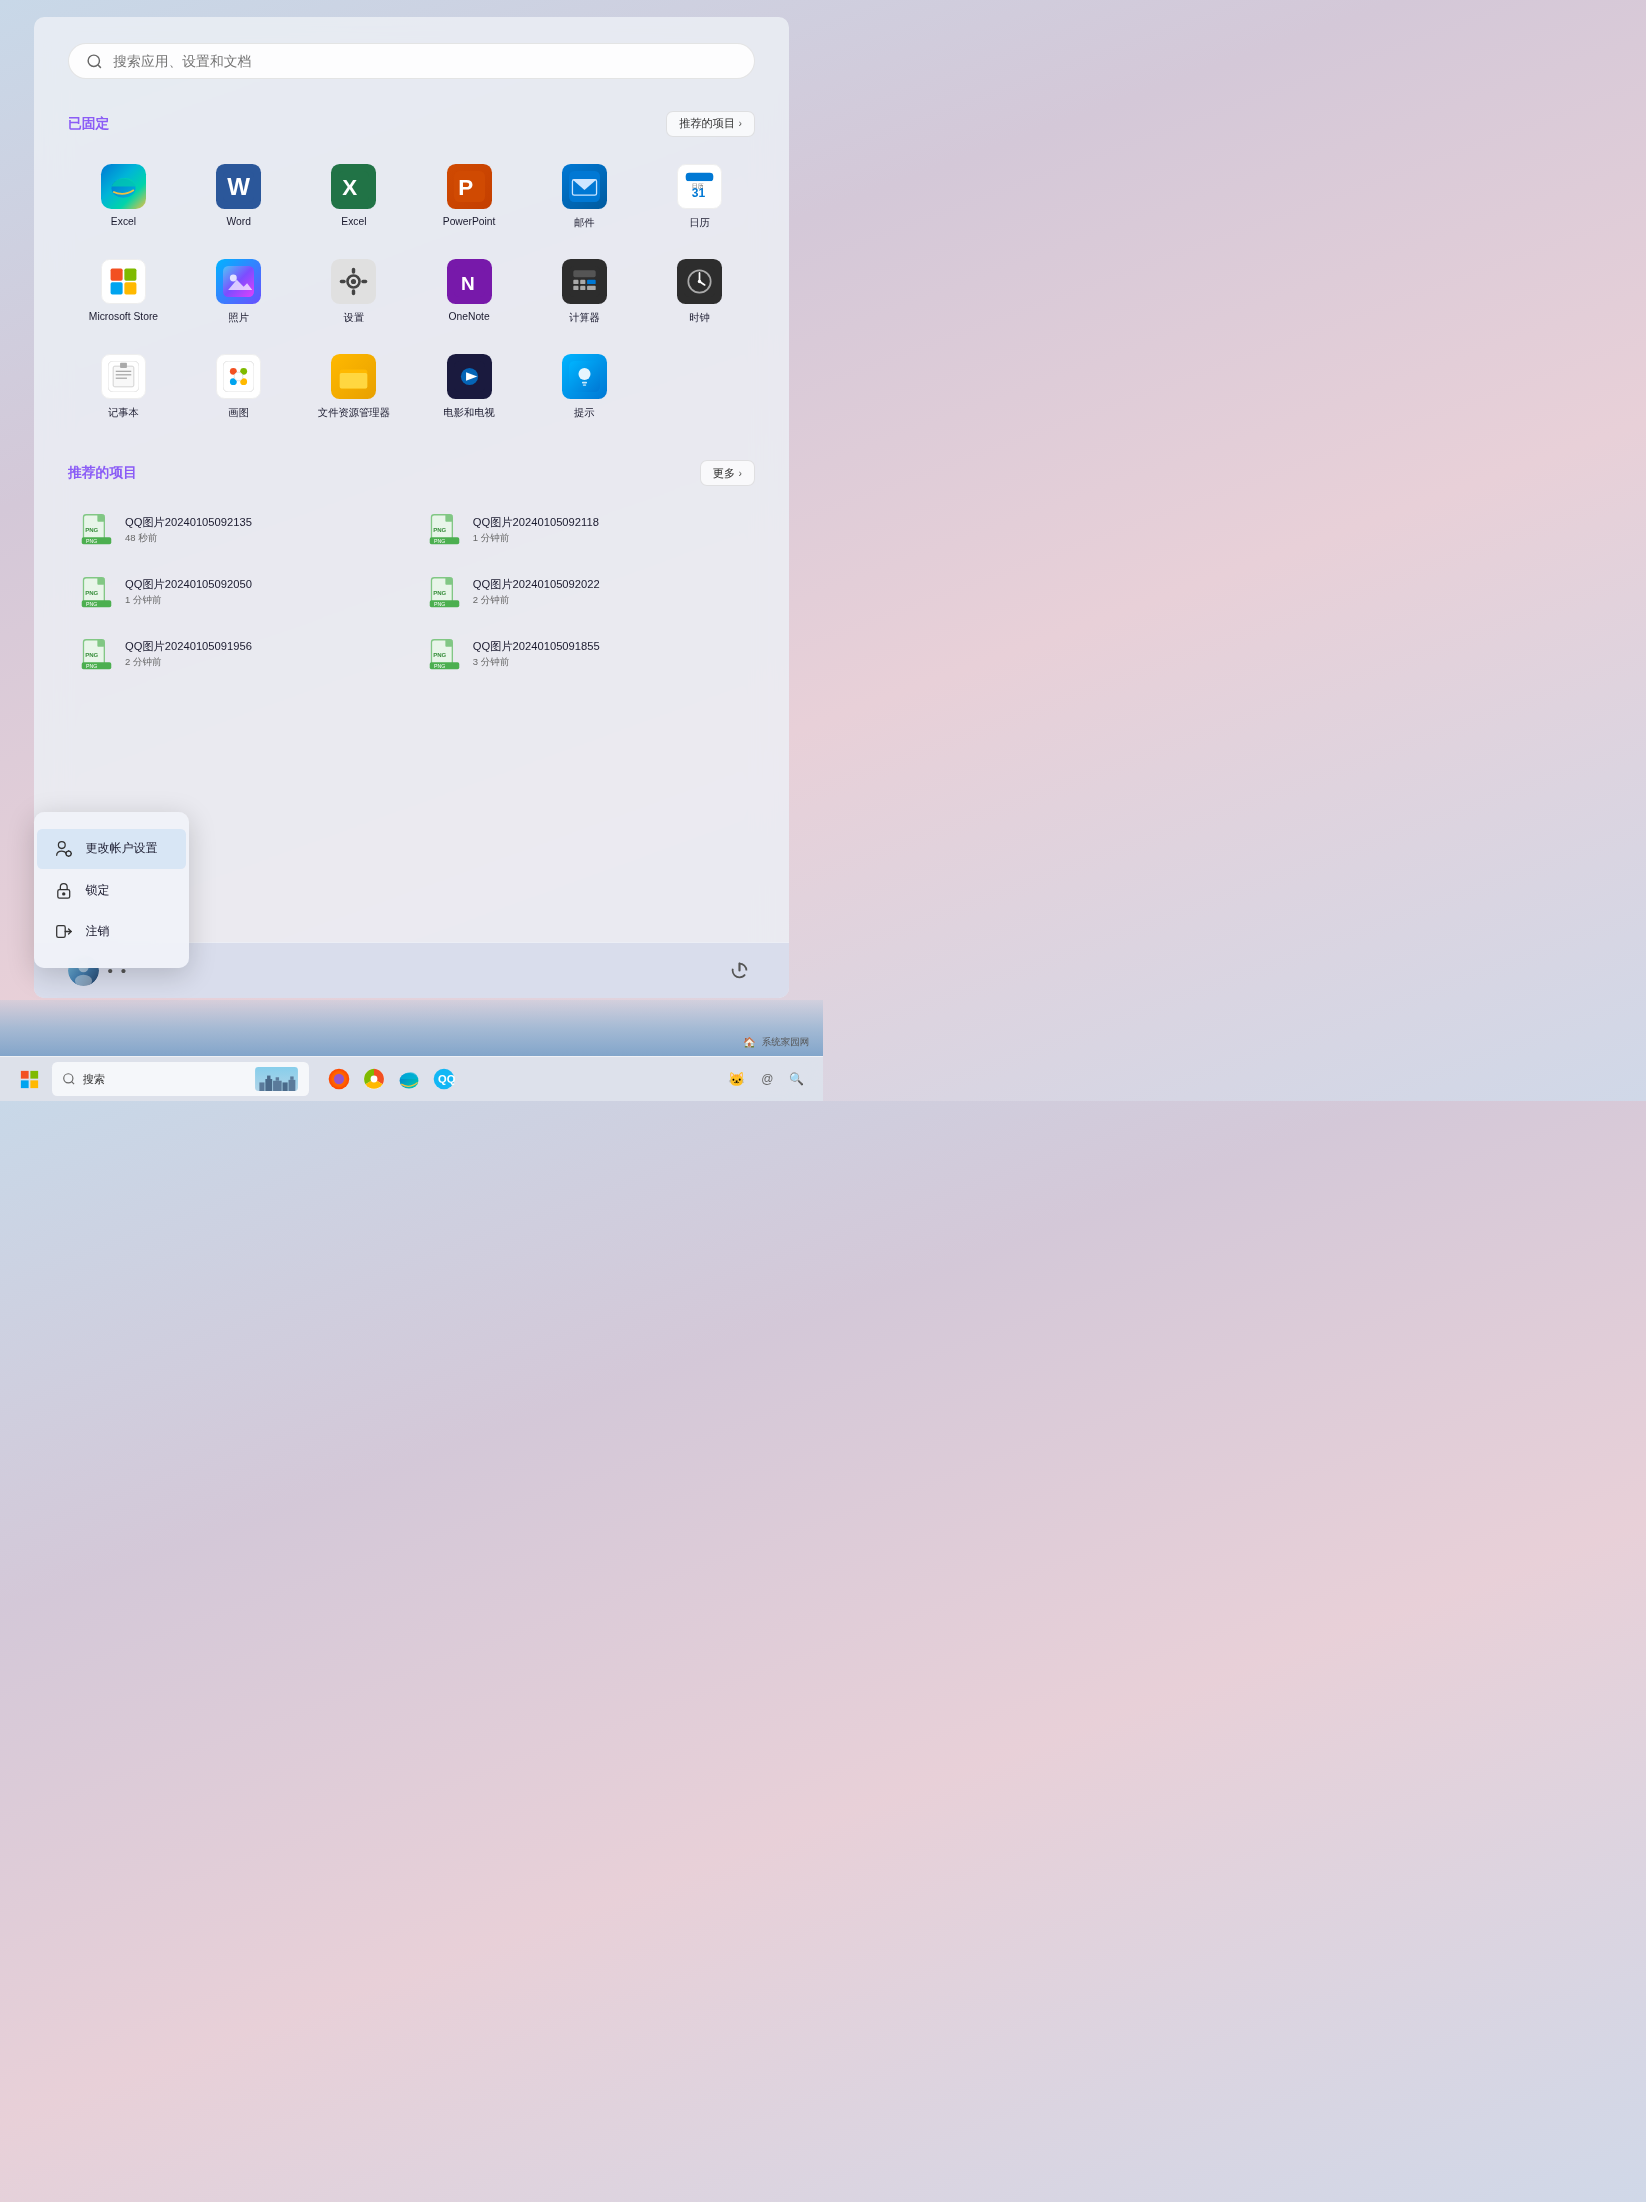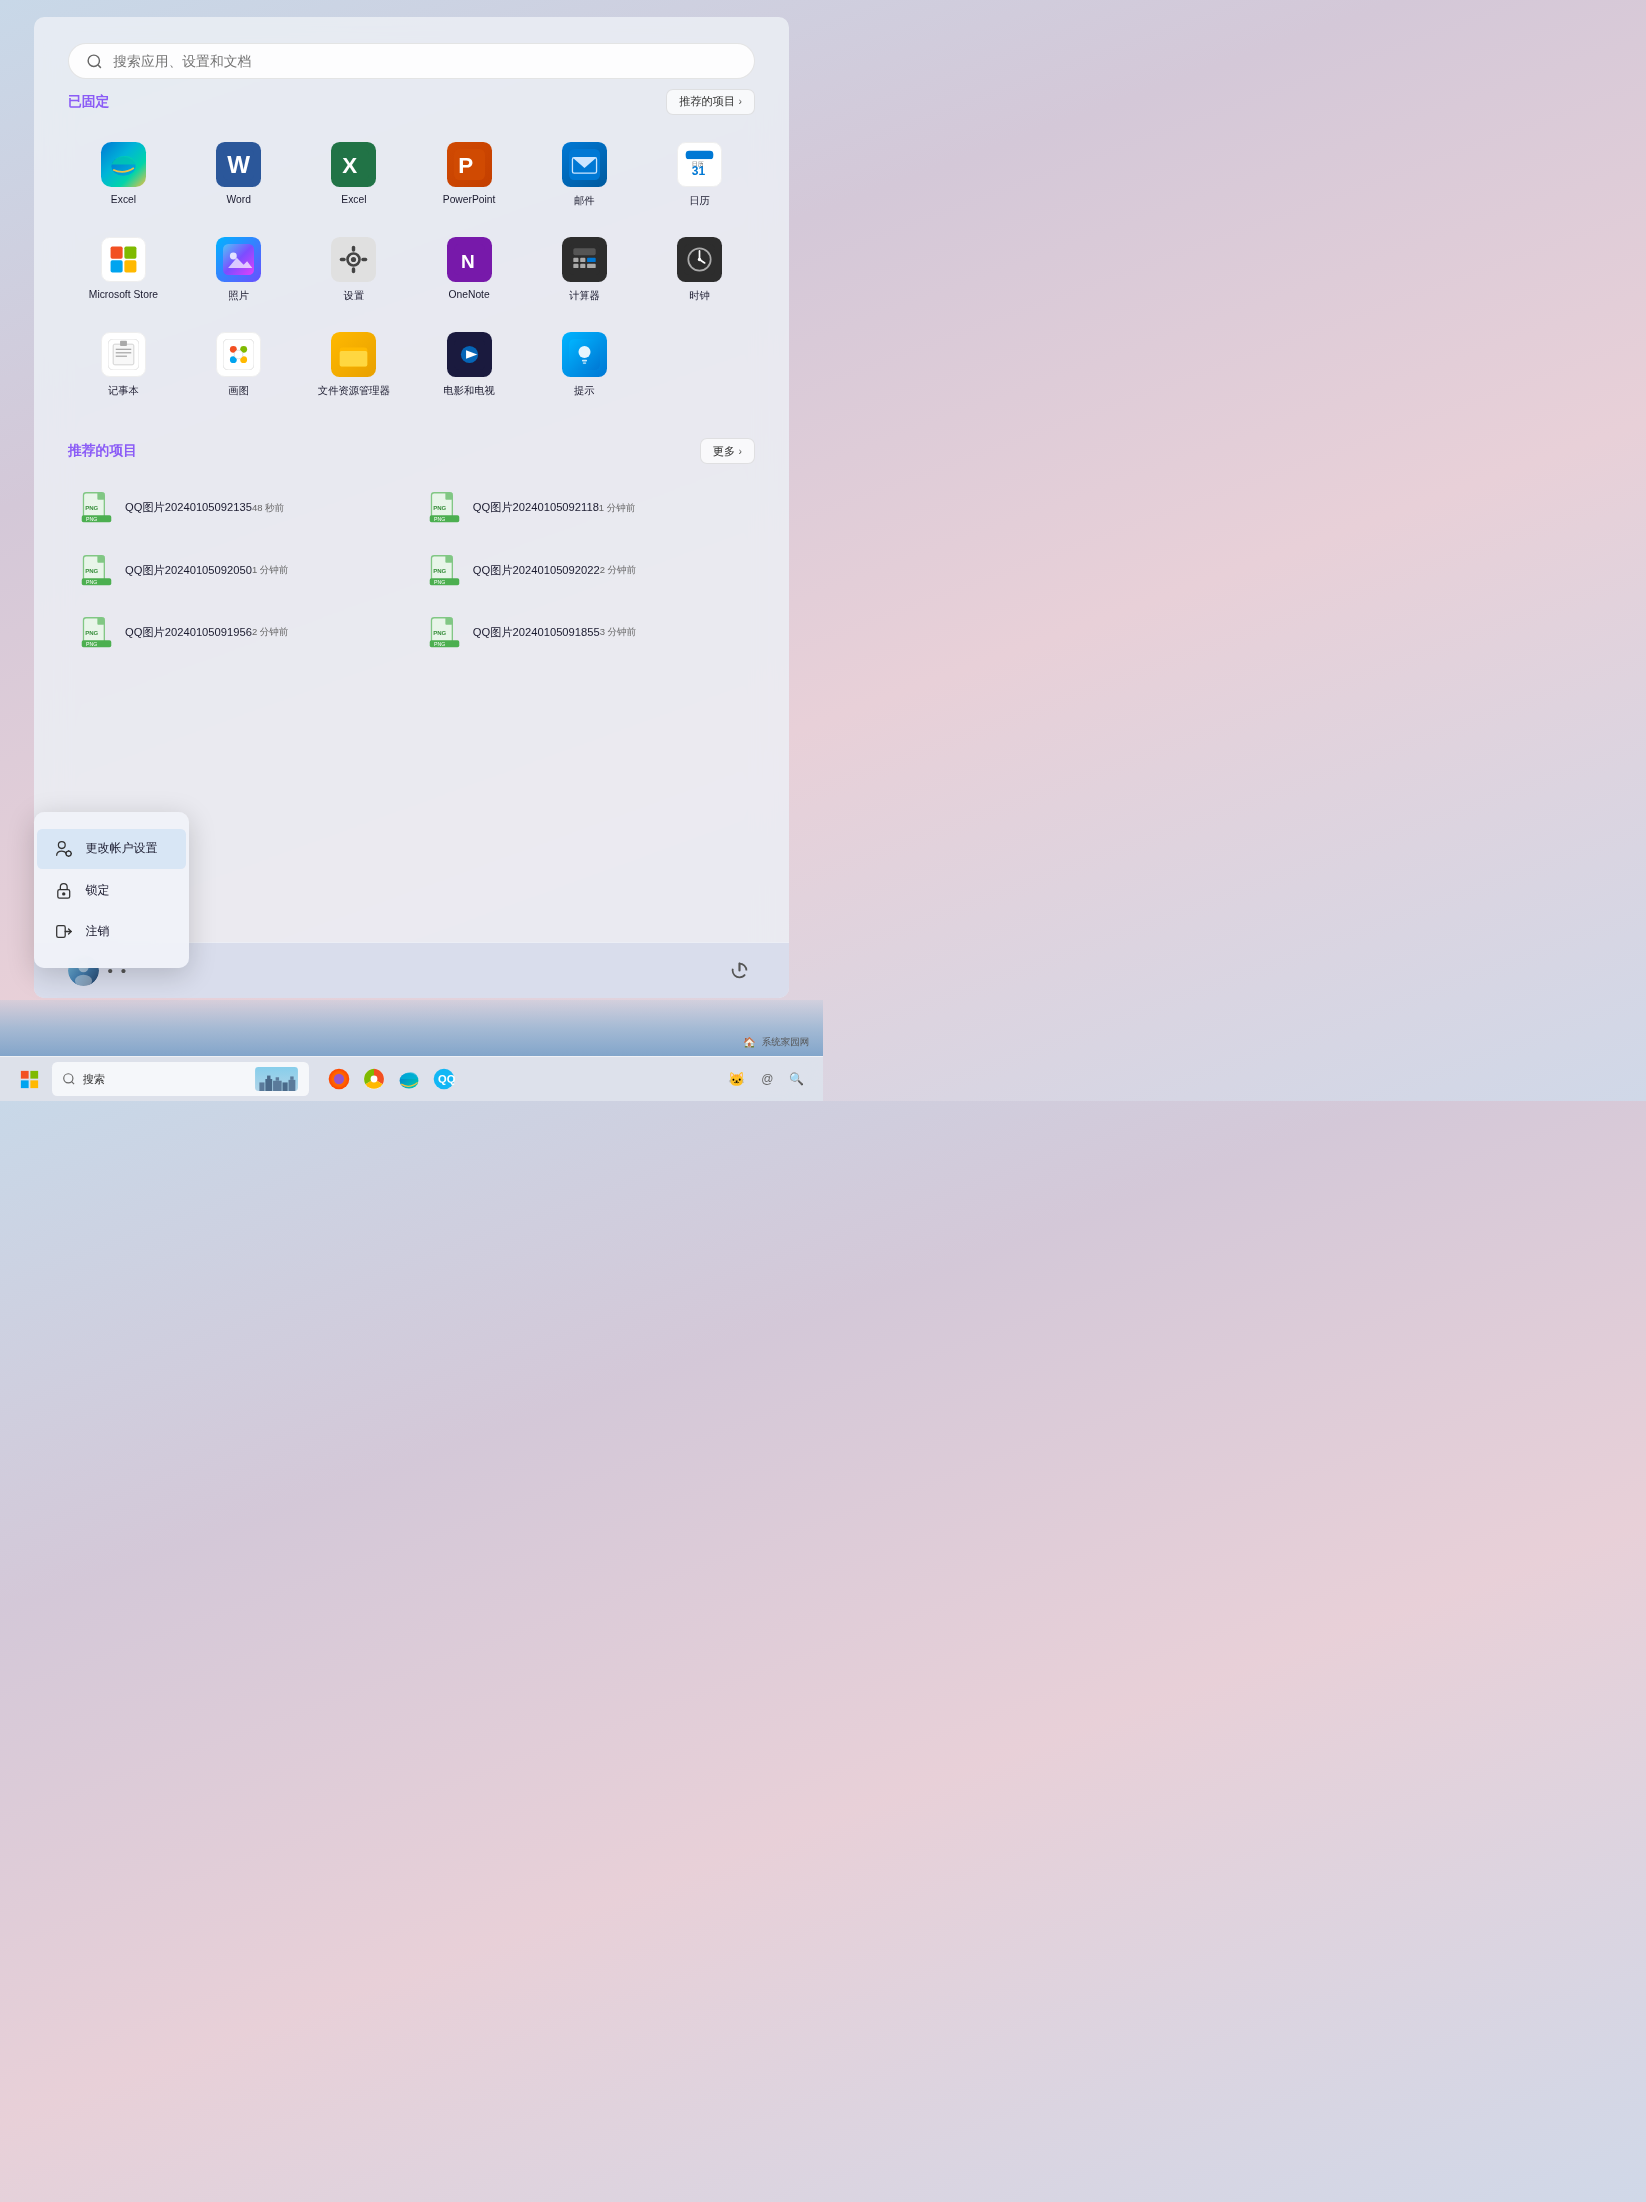--- a/index.html
+++ b/index.html
@@ -26,21 +26,21 @@
       overflow: hidden;
     }
 
     
     .search-bar {
       display: flex;
       align-items: center;
       background: rgba(255,255,255,0.9);
       border-radius: 20.6px;
       padding: 8.6px 17px;
-      margin-bottom: 10px;
+      margin-bottom: 32px;
       border: 0.9px solid rgba(0,0,0,0.1);
     }
     .search-bar .search-icon-svg {
       width: 17px;
       height: 17px;
       margin-right: 10.3px;
       color: #666;
       flex-shrink: 0;
     }
     .search-bar input {
@@ -211,20 +211,21 @@
       border-radius: 6.9px;
       cursor: pointer;
     }
     .rec-icon {
       width: 33px;
       height: 33px;
       flex-shrink: 0;
     }
     .rec-info {
       display: flex;
+      flex-direction: column;
     }
     .rec-name {
       font-size: 11.2px;
       color: #1a1a2e;
       font-weight: 500;
     }
     .rec-time {
       font-size: 9.5px;
       color: #666;
       margin-top: 1.7px;

